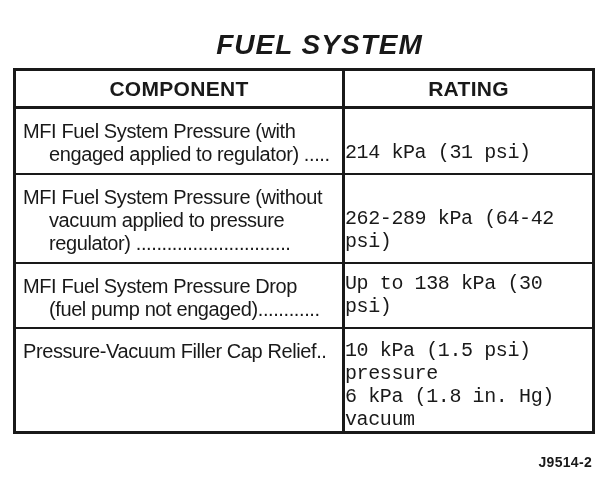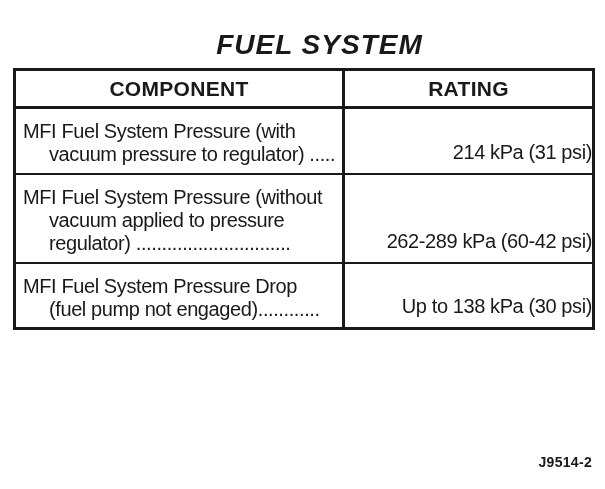--- a/index.html
+++ b/index.html
@@ -59,24 +59,25 @@
   td.comp {
     vertical-align: top;
     font-size: 20px;
     line-height: 23px;
     letter-spacing: -0.4px;
     padding: 11px 4px 6px 7px;
   }
   td.comp .ln { white-space: nowrap; }
   td.comp .ln.cont { padding-left: 26px; }
   td.rate {
-    text-align: right;
+    text-align: left;
     font-size: 20px;
     line-height: 23px;
     letter-spacing: -0.4px;
+    font-family: Liberation Mono, monospace;
   }
   td.rate.v-bottom { vertical-align: bottom; padding-bottom: 9px; }
   td.rate.v-top    { vertical-align: top;    padding-top: 10px; }
   tr.row-1 { height: 66px; }
   tr.row-2 { height: 89px; margin-top: 14px; }
   tr.row-3 { height: 58px; }
   tr.row-4 { height: 96px; }
   .figure-code {
     position: absolute;
     left: 13px;
@@ -102,41 +103,50 @@
   <thead>
     <tr>
       <th>COMPONENT</th>
       <th>RATING</th>
     </tr>
   </thead>
   <tbody>
     <tr class="row-1">
       <td class="comp">
         <div class="ln">MFI Fuel System Pressure (with</div>
-        <div class="ln cont">vacuum pressure to regulator) .....</div>
+        <div class="ln cont">engaged applied to regulator) .....</div>
       </td>
       <td class="rate v-bottom">
         <div class="ln">214 kPa (31 psi)</div>
       </td>
     </tr>
     <tr class="row-2">
       <td class="comp">
         <div class="ln">MFI Fuel System Pressure (without</div>
         <div class="ln cont">vacuum applied to pressure</div>
         <div class="ln cont">regulator) ..............................</div>
       </td>
       <td class="rate v-bottom">
-        <div class="ln">262-289 kPa (60-42 psi)</div>
+        <div class="ln">262-289 kPa (64-42 psi)</div>
       </td>
     </tr>
     <tr class="row-3">
       <td class="comp">
         <div class="ln">MFI Fuel System Pressure Drop</div>
         <div class="ln cont">(fuel pump not engaged)............</div>
       </td>
       <td class="rate v-bottom">
         <div class="ln">Up to 138 kPa (30 psi)</div>
       </td>
     </tr>
+    <tr class="row-4">
+      <td class="comp">
+        <div class="ln">Pressure-Vacuum Filler Cap Relief..</div>
+      </td>
+      <td class="rate v-top">
+        <div class="ln">10 kPa (1.5 psi) pressure</div>
+        <div class="ln">6 kPa (1.8 in. Hg) vacuum</div>
+      </td>
+    </tr>
   </tbody>
 </table>
 
 <div class="figure-code">J9514-2</div>
 
 </body></html>

